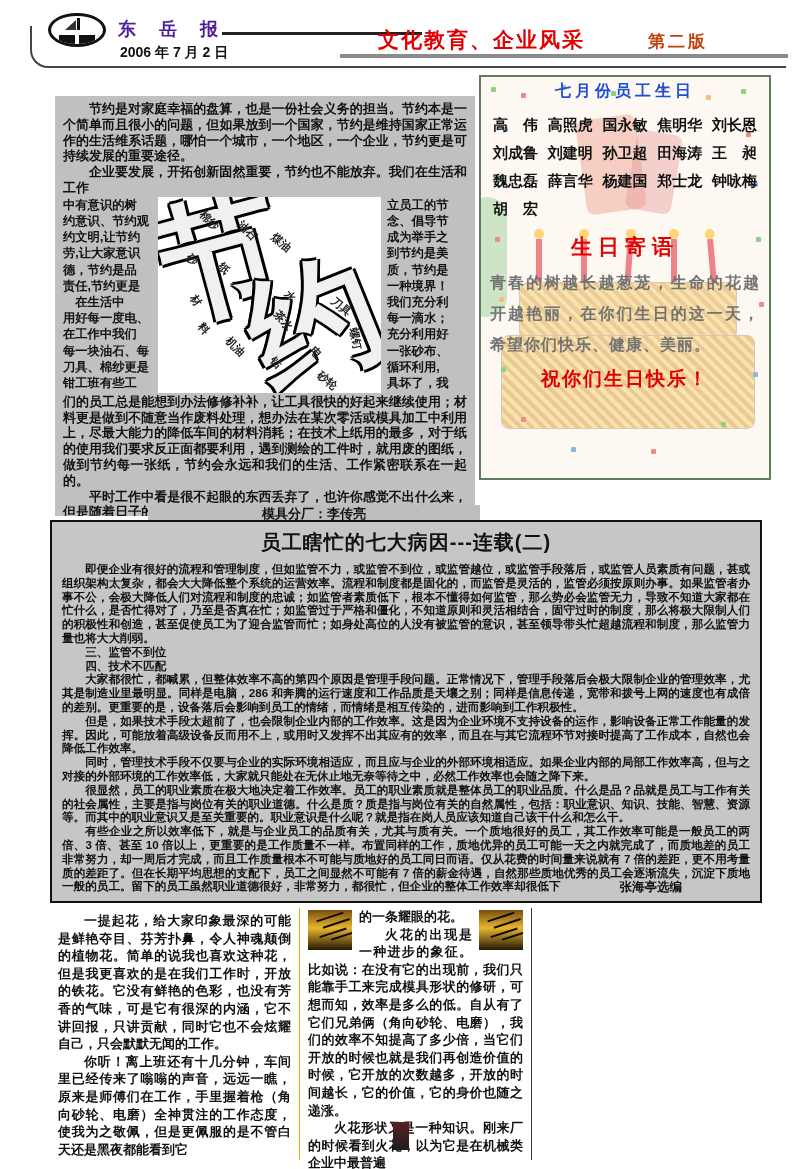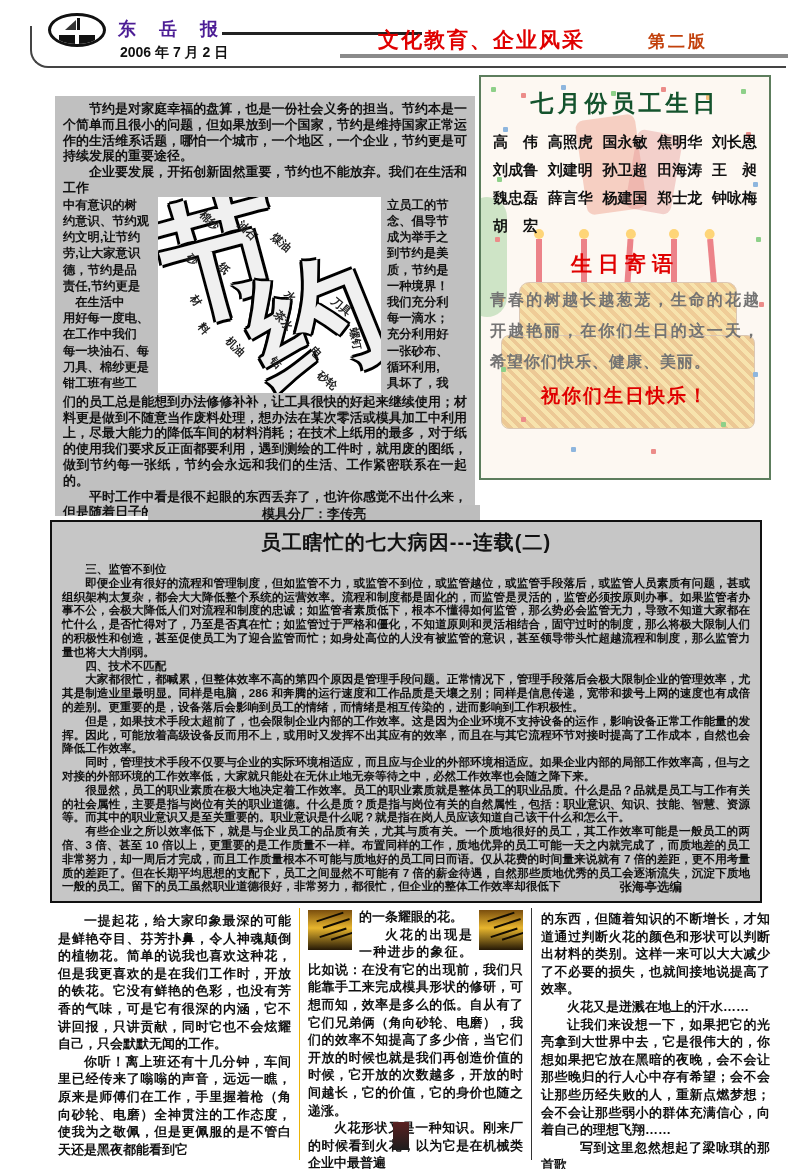--- a/index.html
+++ b/index.html
@@ -57,21 +57,21 @@
     background:repeating-linear-gradient(45deg,#f2cf6b 0 4px,#dd9a3a 4px 8px);border:1px solid #b97;}
   .candle{position:absolute;width:6px;height:44px;background:#d12;top:162px;}
   .candle::after{content:"";position:absolute;left:-2px;top:-10px;width:10px;height:10px;border-radius:50%;background:#ffb300;}
   .c1{left:55px;} .c2{left:100px;} .c3{left:145px;transform:rotate(4deg);} .c4{left:190px;} .c5{left:228px;transform:rotate(-5deg);}
   .confetti{position:absolute;left:10px;top:10px;width:5px;height:5px;border-radius:1px;background:#2a2;
     box-shadow:30px 6px #d22,70px -2px #27c,120px 4px #2a2,170px 0 #d22,215px 8px #e80,250px 2px #2a2,
     12px 40px #27c,255px 45px #d22,6px 90px #2a2,262px 95px #27c,4px 150px #d22,265px 150px #2a2,
     8px 210px #e80,268px 215px #d22,10px 280px #2a2,262px 285px #27c,30px 330px #d22,230px 335px #2a2,
     80px 360px #27c,160px 362px #d22;}
   .leafy{position:absolute;left:-14px;top:120px;width:40px;height:120px;border-radius:20px;background:#4a4;opacity:.5;}
-  .bday-title{position:relative;text-align:center;margin-top:11px;font-size:23px;font-weight:bold;color:#14532d;letter-spacing:4px;}
+  .bday-title{position:relative;text-align:center;margin-top:4px;font-size:16px;font-weight:bold;color:#1d4ed8;letter-spacing:4px;}
   .name-rows{position:relative;margin-top:14px;padding:0 12px;}
   .name-row{display:flex;justify-content:space-between;font-size:15px;font-weight:bold;color:#111;margin-bottom:9px;}
   .name-row.single{justify-content:flex-start;}
   .wish-title{position:relative;text-align:center;font-size:21px;font-weight:bold;color:#e00000;
     letter-spacing:6px;margin-top:14px;}
   .wish-body{position:relative;font-size:16px;font-weight:bold;color:#737373;line-height:31px;
     padding:6px 9px 0 9px;text-align:justify;letter-spacing:1px;}
   .wish-foot{position:relative;text-align:center;font-size:19px;font-weight:bold;color:#e00000;margin-top:6px;letter-spacing:2px;}
 
   
@@ -208,22 +208,22 @@
       <span data-name="employee-name">胡　宏</span>
     </div>
   </div>
   <div class="wish-title" data-name="birthday-wish-title">生日寄语</div>
   <div class="wish-body" data-name="birthday-wish-body">青春的树越长越葱茏，生命的花越开越艳丽，在你们生日的这一天，希望你们快乐、健康、美丽。</div>
   <div class="wish-foot" data-name="birthday-wish-footer">祝你们生日快乐！</div>
 </div>
 
 <div class="busy" data-name="busy-article">
   <div class="busy-title" data-name="busy-article-title">员工瞎忙的七大病因---连载(二)</div>
+  <p data-name="busy-paragraph">即便企业有很好的流程和管理制度，但如监管不力，或监管不到位，或监管越位，或监管手段落后，或监管人员素质有问题，甚或组织架构太复杂，都会大大降低整个系统的运营效率。流程和制度都是固化的，而监管是灵活的，监管必须按原则办事。如果监管者办事不公，会极大降低人们对流程和制度的忠诚；如监管者素质低下，根本不懂得如何监管，那么势必会监管无力，导致不知道大家都在忙什么，是否忙得对了，乃至是否真在忙；如监管过于严格和僵化，不知道原则和灵活相结合，固守过时的制度，那么将极大限制人们的积极性和创造，甚至促使员工为了迎合监管而忙；如身处高位的人没有被监管的意识，甚至领导带头忙超越流程和制度，那么监管力量也将大大削弱。</p>
   <p data-name="busy-heading-3">三、监管不到位</p>
-  <p data-name="busy-paragraph">即便企业有很好的流程和管理制度，但如监管不力，或监管不到位，或监管越位，或监管手段落后，或监管人员素质有问题，甚或组织架构太复杂，都会大大降低整个系统的运营效率。流程和制度都是固化的，而监管是灵活的，监管必须按原则办事。如果监管者办事不公，会极大降低人们对流程和制度的忠诚；如监管者素质低下，根本不懂得如何监管，那么势必会监管无力，导致不知道大家都在忙什么，是否忙得对了，乃至是否真在忙；如监管过于严格和僵化，不知道原则和灵活相结合，固守过时的制度，那么将极大限制人们的积极性和创造，甚至促使员工为了迎合监管而忙；如身处高位的人没有被监管的意识，甚至领导带头忙超越流程和制度，那么监管力量也将大大削弱。</p>
   <p data-name="busy-heading-4">四、技术不匹配</p>
   <p data-name="busy-paragraph">大家都很忙，都喊累，但整体效率不高的第四个原因是管理手段问题。正常情况下，管理手段落后会极大限制企业的管理效率，尤其是制造业里最明显。同样是电脑，286 和奔腾的运行速度和工作品质是天壤之别；同样是信息传递，宽带和拨号上网的速度也有成倍的差别。更重要的是，设备落后会影响到员工的情绪，而情绪是相互传染的，进而影响到工作积极性。</p>
   <p data-name="busy-paragraph">但是，如果技术手段太超前了，也会限制企业内部的工作效率。这是因为企业环境不支持设备的运作，影响设备正常工作能量的发挥。因此，可能放着高级设备反而用不上，或用时又发挥不出其应有的效率，而且在与其它流程环节对接时提高了工作成本，自然也会降低工作效率。</p>
   <p data-name="busy-paragraph">同时，管理技术手段不仅要与企业的实际环境相适应，而且应与企业的外部环境相适应。如果企业内部的局部工作效率高，但与之对接的外部环境的工作效率低，大家就只能处在无休止地无奈等待之中，必然工作效率也会随之降下来。</p>
   <p data-name="busy-paragraph">很显然，员工的职业素质在极大地决定着工作效率。员工的职业素质就是整体员工的职业品质。什么是品？品就是员工与工作有关的社会属性，主要是指与岗位有关的职业道德。什么是质？质是指与岗位有关的自然属性，包括：职业意识、知识、技能、智慧、资源等。而其中的职业意识又是至关重要的。职业意识是什么呢？就是指在岗人员应该知道自己该干什么和怎么干。</p>
   <p data-name="busy-paragraph">有些企业之所以效率低下，就是与企业员工的品质有关，尤其与质有关。一个质地很好的员工，其工作效率可能是一般员工的两倍、3 倍、甚至 10 倍以上，更重要的是工作质量不一样。布置同样的工作，质地优异的员工可能一天之内就完成了，而质地差的员工非常努力，却一周后才完成，而且工作质量根本不可能与质地好的员工同日而语。仅从花费的时间量来说就有 7 倍的差距，更不用考量质的差距了。但在长期平均思想的支配下，员工之间显然不可能有 7 倍的薪金待遇，自然那些质地优秀的员工会逐渐流失，沉淀下质地一般的员工。留下的员工虽然职业道德很好，非常努力，都很忙，但企业的整体工作效率却很低下</p>
   <div class="busy-byline" data-name="busy-byline">张海亭选编</div>
 </div>
 
 <div class="spark" data-name="spark-article">
@@ -231,21 +231,15 @@
     <p class="ind" data-name="spark-paragraph">一提起花，给大家印象最深的可能是鲜艳夺目、芬芳扑鼻，令人神魂颠倒的植物花。简单的说我也喜欢这种花，但是我更喜欢的是在我们工作时，开放的铁花。它没有鲜艳的色彩，也没有芳香的气味，可是它有很深的内涵，它不讲回报，只讲贡献，同时它也不会炫耀自己，只会默默无闻的工作。</p>
     <p class="ind" data-name="spark-paragraph">你听！离上班还有十几分钟，车间里已经传来了嗡嗡的声音，远远一瞧，原来是师傅们在工作，手里握着枪（角向砂轮、电磨）全神贯注的工作态度，使我为之敬佩，但是更佩服的是不管白天还是黑夜都能看到它</p>
   </div>
   <div class="s-col2" data-name="spark-column-2">
     <div class="spark-img l" data-name="spark-photo-left"></div>
     <div class="spark-img r" data-name="spark-photo-right"></div>
     <p data-name="spark-paragraph">的一条耀眼的花。</p>
     <p class="ind" data-name="spark-paragraph">火花的出现是一种进步的象征。比如说：在没有它的出现前，我们只能靠手工来完成模具形状的修研，可想而知，效率是多么的低。自从有了它们兄弟俩（角向砂轮、电磨），我们的效率不知提高了多少倍，当它们开放的时候也就是我们再创造价值的时候，它开放的次数越多，开放的时间越长，它的价值，它的身价也随之递涨。</p>
     <p class="ind" data-name="spark-paragraph">火花形状又是一种知识。刚来厂的时候看到火花，以为它是在机械类企业中最普遍</p>
   </div>
-  <div class="s-col3" data-name="spark-column-3">
-    <p data-name="spark-paragraph">的东西，但随着知识的不断增长，才知道通过判断火花的颜色和形状可以判断出材料的类别。这样一来可以大大减少了不必要的损失，也就间接地说提高了效率。</p>
-    <p class="ind" data-name="spark-paragraph">火花又是迸溅在地上的汗水……</p>
-    <p class="ind" data-name="spark-paragraph">让我们来设想一下，如果把它的光亮拿到大世界中去，它是很伟大的，你想如果把它放在黑暗的夜晚，会不会让那些晚归的行人心中存有希望；会不会让那些历经失败的人，重新点燃梦想；会不会让那些弱小的群体充满信心，向着自己的理想飞翔……</p>
-    <p class="ind3" data-name="spark-paragraph">写到这里忽然想起了梁咏琪的那首歌</p>
-  </div>
 </div>
 
 <div class="bottom-orn" data-name="bottom-ornament-icon"></div>
 
 </body></html>

